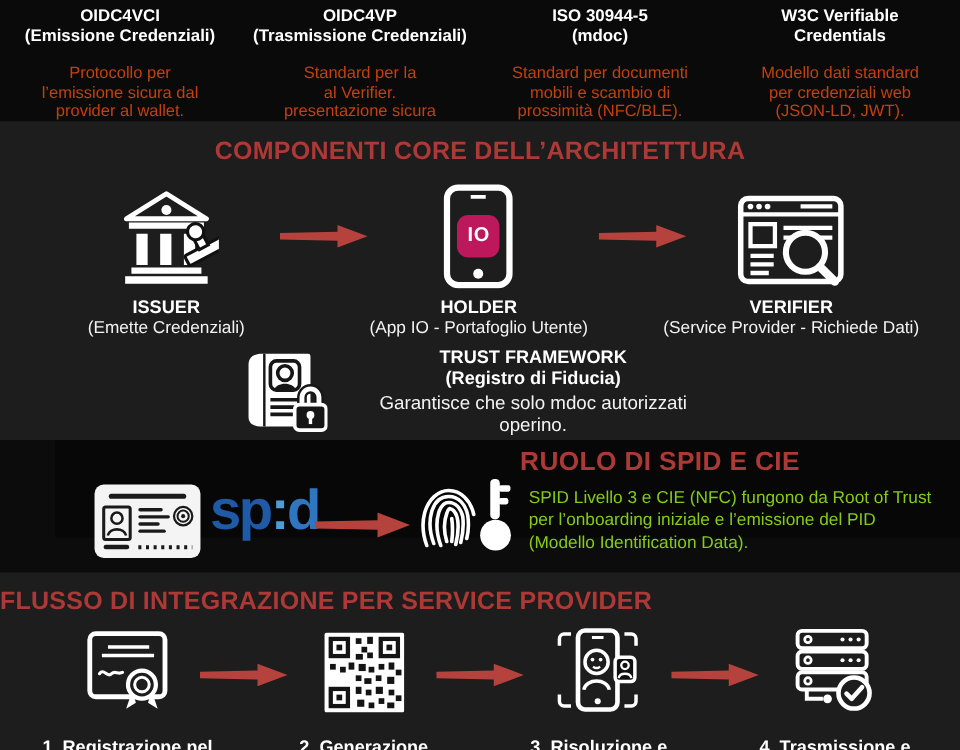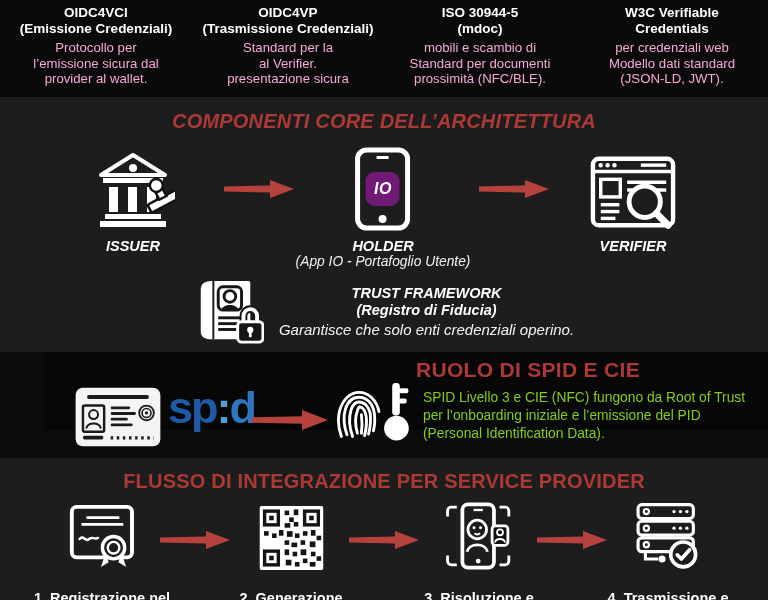--- a/index.html
+++ b/index.html
@@ -6,34 +6,34 @@
   .stage{position:relative;width:768px;height:600px;overflow:hidden;background:#0c0c0c;
          font-family:"Liberation Sans",sans-serif;color:#fff;padding-left:43px;}
   svg{display:block;}
 
   
   .sec-top{position:absolute;top:0;left:0;width:768px;height:97px;background:#0a0a0a;
            display:grid;grid-template-columns:repeat(4,1fr);padding-top:5px;box-sizing:border-box;}
   .proto{text-align:center;}
   .proto-title{font-weight:bold;font-size:13.5px;line-height:16px;color:#fff;white-space:nowrap;}
   .proto-sub{font-weight:bold;font-size:13.5px;line-height:16px;color:#fff;white-space:nowrap;}
-  .proto-desc{margin-top:3px;font-size:13.2px;line-height:15.5px;color:#f9a8d4;}
+  .proto-desc{margin-top:13px;font-size:13.2px;line-height:15.5px;color:#c2410c;}
 
   
-  .sec-core{position:absolute;top:97px;left:0;width:768px;height:255px;background:#1d1d1d;font-style:italic;}
+  .sec-core{position:absolute;top:97px;left:0;width:768px;height:255px;background:#1d1d1d;}
   .sec-title{position:absolute;left:0;right:0;top:13px;text-align:center;
              color:#ad3936;font-weight:bold;font-size:20px;letter-spacing:.2px;}
   .entity{position:absolute;top:50px;transform:translateX(-50%);text-align:center;}
   .icon-box{height:84px;display:flex;align-items:flex-end;justify-content:center;}
   .entity-name{font-weight:bold;font-size:14.5px;margin-top:7px;line-height:16px;}
   .entity-role{font-size:13.8px;line-height:16px;color:#f2f2f2;white-space:nowrap;}
   .h-arrow{position:absolute;transform:translateX(-50%);}
   .phone-wrap{position:relative;width:56px;height:84px;}
   .io-badge{position:absolute;left:11px;top:25px;width:34px;height:34px;border-radius:9px;
-            background:#701a75;display:flex;align-items:center;justify-content:center;}
+            background:#be185d;display:flex;align-items:center;justify-content:center;}
   .io-badge span{color:#fff;font-weight:bold;font-size:16px;letter-spacing:.5px;}
   .trust-row{position:absolute;top:181px;left:50%;transform:translateX(-50%);
              display:flex;align-items:center;gap:15px;}
   .trust-text{text-align:center;}
   .trust-title,.trust-sub{font-weight:bold;font-size:14.5px;line-height:17px;}
   .trust-desc{font-size:15px;line-height:18px;margin-top:2px;color:#f3f3f3;}
 
   
   .sec-spid{position:absolute;top:352px;left:0;width:768px;height:78px;background:#070707;margin-left:44px;}
   .spid-title{position:absolute;top:6px;left:calc(50% + 100px);transform:translateX(-50%);
@@ -44,21 +44,21 @@
   .spid-logo .sp{color:#1e5aa5;}
   .spid-logo .colon{color:#4f9bd6;}
   .spid-logo .d{color:#2e76c0;}
   .spid-arrow{position:absolute;left:208px;top:57px;}
   .fp-icon{position:absolute;left:291px;top:30px;}
   .key-icon{position:absolute;left:338px;top:27px;}
   .spid-text{position:absolute;left:379px;top:37px;font-size:13.8px;line-height:18px;color:#84cc16;}
 
   
   .sec-flow{position:absolute;top:458px;left:0;width:768px;height:142px;background:#1d1d1d;}
-  .flow-title{position:absolute;left:0;right:0;top:12px;text-align:center;
+  .flow-title{position:absolute;left:0;right:0;top:12px;
               color:#ad3936;font-weight:bold;font-size:20px;letter-spacing:.2px;}
   .step{position:absolute;top:44px;transform:translateX(-50%);text-align:center;}
   .step .icon-box{height:68px;}
   .step-label{font-weight:bold;font-size:14.5px;line-height:17.5px;margin-top:20px;white-space:nowrap;}
   .step-label2{font-weight:bold;font-size:14.5px;line-height:17.5px;white-space:nowrap;}
   .f-arrow{position:absolute;top:72px;transform:translateX(-50%);}
 </style>
 </head>
 <body>
 
@@ -80,31 +80,31 @@
       <div class="proto-desc">
         <div>Standard per la</div>
         <div>al Verifier.</div>
         <div>presentazione sicura</div>
       </div>
     </div>
     <div class="proto">
       <div class="proto-title">ISO 30944-5</div>
       <div class="proto-sub">(mdoc)</div>
       <div class="proto-desc">
+        <div>Standard per documenti</div>
         <div>mobili e scambio di</div>
-        <div>Standard per documenti</div>
         <div>prossimità (NFC/BLE).</div>
       </div>
     </div>
     <div class="proto">
       <div class="proto-title">W3C Verifiable</div>
       <div class="proto-sub">Credentials</div>
       <div class="proto-desc">
+        <div>Modello dati standard</div>
         <div>per credenziali web</div>
-        <div>Modello dati standard</div>
         <div>(JSON-LD, JWT).</div>
       </div>
     </div>
   </div>
 
   <div class="sec-core">
     <div class="sec-title">COMPONENTI CORE DELL’ARCHITETTURA</div>
 
     <div class="entity" style="left:133px;">
       <div class="icon-box">
@@ -118,20 +118,21 @@
           <rect x="14" y="67" width="56" height="5" fill="#fff"></rect>
           <rect x="9" y="74" width="66" height="6" fill="#fff"></rect>
           <g transform="translate(48,42) rotate(-28)">
             <rect x="0" y="18" width="34" height="9" rx="2" fill="#fff" stroke="#111" stroke-width="2.5"></rect>
             <rect x="13" y="10" width="8" height="9" fill="#fff" stroke="#111" stroke-width="2.5"></rect>
             <circle cx="17" cy="5" r="6.5" fill="#fff" stroke="#111" stroke-width="2.5"></circle>
           </g>
         </svg>
       </div>
       <div class="entity-name">ISSUER</div>
+      <div class="entity-role">(Emette Credenziali)</div>
     </div>
 
     <div class="h-arrow" style="left:260px;top:82px;">
       <svg width="72" height="20" viewBox="0 0 72 20">
         <polygon points="0,7.4 46,6.4 46,1 70,10 46,19 46,13.6 0,12.6" fill="#b6423d"></polygon>
       </svg>
     </div>
 
     <div class="entity" style="left:383px;">
       <div class="icon-box">
@@ -169,20 +170,21 @@
           <line x1="38" y1="27" x2="78" y2="27" stroke="#fff" stroke-width="3.5"></line>
           <line x1="38" y1="35" x2="78" y2="35" stroke="#fff" stroke-width="3.5"></line>
           <line x1="11" y1="50" x2="30" y2="50" stroke="#fff" stroke-width="3.5"></line>
           <line x1="11" y1="57" x2="30" y2="57" stroke="#fff" stroke-width="3.5"></line>
           <line x1="11" y1="64" x2="26" y2="64" stroke="#fff" stroke-width="3.5"></line>
           <circle cx="56" cy="47" r="16" fill="#1d1d1d" stroke="#fff" stroke-width="5"></circle>
           <line x1="68" y1="59" x2="80" y2="71" stroke="#fff" stroke-width="7" stroke-linecap="round"></line>
         </svg>
       </div>
       <div class="entity-name">VERIFIER</div>
+      <div class="entity-role">(Service Provider - Richiede Dati)</div>
     </div>
 
     <div class="trust-row">
       <div>
         <svg width="70" height="68" viewBox="0 0 72 70">
           <path d="M18 3 C10 3 7 7 7 12 L7 55 C7 60 10 63 18 63 L20 63 L20 3 Z" fill="#fff"></path>
           <rect x="18" y="3" width="40" height="60" rx="2" fill="#fff"></rect>
           <line x1="20" y1="3" x2="20" y2="63" stroke="#161616" stroke-width="2"></line>
           <rect x="25" y="9" width="24" height="24" rx="5" fill="none" stroke="#161616" stroke-width="3"></rect>
           <circle cx="37" cy="19" r="6" fill="none" stroke="#161616" stroke-width="3"></circle>
@@ -193,21 +195,21 @@
           <path d="M51 46 V39 a7 7 0 0 1 14 0 V46" fill="none" stroke="#161616" stroke-width="8"></path>
           <path d="M51 46 V39 a7 7 0 0 1 14 0 V46" fill="none" stroke="#fff" stroke-width="4"></path>
           <rect x="45" y="45" width="26" height="21" rx="4" fill="#161616" stroke="#fff" stroke-width="3"></rect>
           <circle cx="58" cy="53.5" r="3.2" fill="#fff"></circle>
           <rect x="56.6" y="55" width="2.8" height="6" fill="#fff"></rect>
         </svg>
       </div>
       <div class="trust-text">
         <div class="trust-title">TRUST FRAMEWORK</div>
         <div class="trust-sub">(Registro di Fiducia)</div>
-        <div class="trust-desc">Garantisce che solo enti credenziali operino.</div>
+        <div class="trust-desc">Garantisce che solo mdoc autorizzati operino.</div>
       </div>
     </div>
   </div>
 
   <div class="sec-spid">
     <div class="spid-title">RUOLO DI SPID E CIE</div>
 
     <div class="idcard">
       <svg width="88" height="62" viewBox="0 0 108 76">
         <rect x="2" y="2" width="104" height="72" rx="9" fill="#f4f4f4"></rect>
@@ -252,21 +254,21 @@
         <rect x="12" y="3" width="9" height="38" rx="4" fill="#fff"></rect>
         <rect x="20" y="9" width="11" height="6" rx="2" fill="#fff"></rect>
         <rect x="20" y="21" width="9" height="6" rx="2" fill="#fff"></rect>
         <circle cx="17" cy="56" r="14.5" fill="#fff"></circle>
       </svg>
     </div>
 
     <div class="spid-text">
       <div>SPID Livello 3 e CIE (NFC) fungono da Root of Trust</div>
       <div>per l’onboarding iniziale e l’emissione del PID</div>
-      <div>(Personal Identification Data).</div>
+      <div>(Modello Identification Data).</div>
     </div>
   </div>
 
   <div class="sec-flow">
     <div class="flow-title">FLUSSO DI INTEGRAZIONE PER SERVICE PROVIDER</div>
 
     <div class="step" style="left:102px;">
       <div class="icon-box">
         <svg width="66" height="66" viewBox="0 0 68 68">
           <rect x="3" y="3" width="62" height="52" rx="5" fill="none" stroke="#fff" stroke-width="4"></rect>

